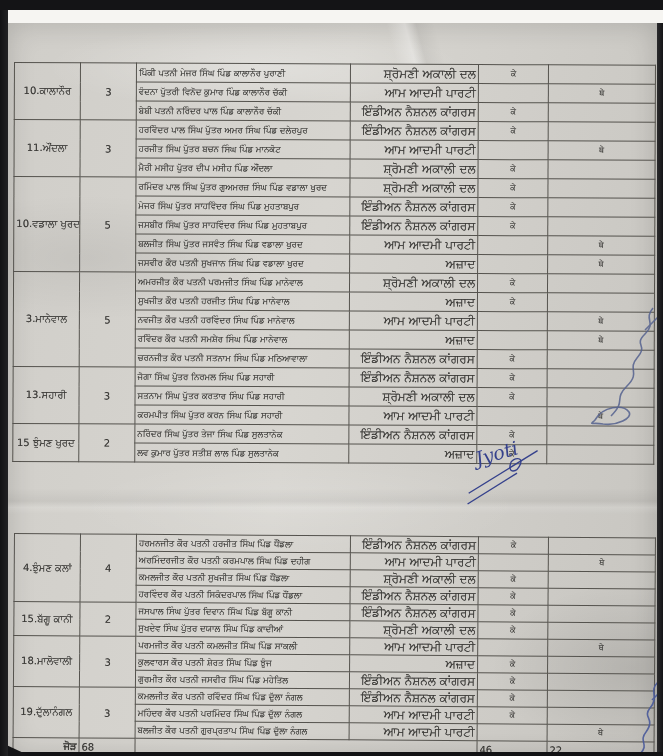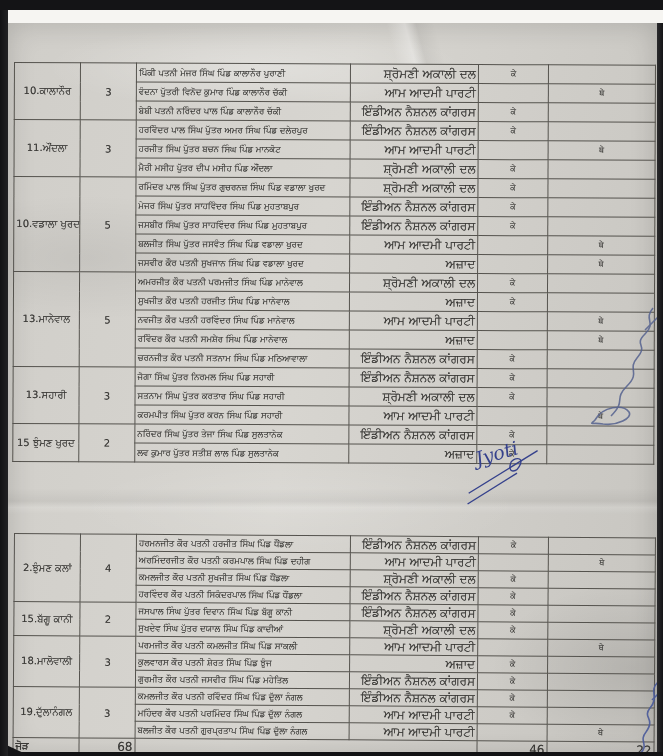--- a/index.html
+++ b/index.html
@@ -34,22 +34,22 @@
   }
   #table-upper{left:14px;top:62px;width:641px;transform:rotate(.25deg);transform-origin:0 0;}
   #table-lower{left:14px;top:533px;width:641px;transform:rotate(.4deg);transform-origin:0 0;}
   #table-upper td{height:18px;}
   #table-lower td{height:16px;}
   td.village{font-size:10px;text-align:center;}
   td.count{font-size:10px;text-align:center;}
   td.cname{font-size:8.6px;}
   td.party{font-size:12px;text-align:right;}
   td.chk{font-size:8px;text-align:center;color:#434240;}
-  td.total-label{font-size:10px;text-align:left;font-weight:bold;padding-right:4px;}
-  td.total-num{font-size:12px;text-align:right;}
+  td.total-label{font-size:10px;text-align:right;font-weight:bold;padding-right:4px;}
+  td.total-num{font-size:10px;text-align:left;}
 
   .sig{position:absolute;pointer-events:none;}
   #sig-right{left:583px;top:300px;}
   #sig-jyoti{left:458px;top:430px;}
   #sig-corner{left:630px;top:678px;}
   .wrinkle-top{position:absolute;left:300px;top:23px;width:220px;height:42px;
     background:linear-gradient(75deg,transparent 42%,rgba(255,255,255,.30) 50%,rgba(0,0,0,.05) 55%,transparent 63%);}
   .fold-gap{position:absolute;left:8px;top:488px;width:649px;height:26px;
     background:linear-gradient(to bottom,transparent,rgba(0,0,0,.05) 50%,rgba(255,255,255,.12) 75%,transparent);}
 </style>
@@ -108,21 +108,21 @@
         </tr>
         <tr>
           <td class="cname">ਮੈਰੀ ਮਸੀਹ ਪੁੱਤਰ ਦੀਪ ਮਸੀਹ ਪਿੰਡ ਔਂਦਲਾ</td>
           <td class="party">ਸ਼੍ਰੋਮਣੀ ਅਕਾਲੀ ਦਲ</td>
           <td class="chk">ਕੇ</td>
           <td class="chk"></td>
         </tr>
         <tr>
           <td class="village" rowspan="5">10.ਵਡਾਲਾ ਖੁਰਦ</td>
           <td class="count" rowspan="5">5</td>
-          <td class="cname">ਰਮਿੰਦਰ ਪਾਲ ਸਿੰਘ ਪੁੱਤਰ ਗੁਚਰਨਜ਼ ਸਿੰਘ ਪਿੰਡ ਵਡਾਲਾ ਖੁਰਦ</td>
+          <td class="cname">ਰਮਿੰਦਰ ਪਾਲ ਸਿੰਘ ਪੁੱਤਰ ਗੁਅਮਰਜ਼ ਸਿੰਘ ਪਿੰਡ ਵਡਾਲਾ ਖੁਰਦ</td>
           <td class="party">ਸ਼੍ਰੋਮਣੀ ਅਕਾਲੀ ਦਲ</td>
           <td class="chk">ਕੇ</td>
           <td class="chk"></td>
         </tr>
         <tr>
           <td class="cname">ਮੇਜਰ ਸਿੰਘ ਪੁੱਤਰ ਸਾਹਵਿੰਦਰ ਸਿੰਘ ਪਿੰਡ ਮੁਹਤਾਬਪੁਰ</td>
           <td class="party">ਇੰਡੀਅਨ ਨੈਸ਼ਨਲ ਕਾਂਗਰਸ</td>
           <td class="chk">ਕੇ</td>
           <td class="chk"></td>
         </tr>
@@ -138,21 +138,21 @@
           <td class="chk"></td>
           <td class="chk">ਥੇ</td>
         </tr>
         <tr>
           <td class="cname">ਜਸਵੀਰ ਕੌਰ ਪਤਨੀ ਸੁਖਜਾਨ ਸਿੰਘ ਪਿੰਡ ਵਡਾਲਾ ਖੁਰਦ</td>
           <td class="party">ਅਜ਼ਾਦ</td>
           <td class="chk"></td>
           <td class="chk">ਥੇ</td>
         </tr>
         <tr>
-          <td class="village" rowspan="5">13.ਮਾਨੇਵਾਲ</td>
+          <td class="village" rowspan="5">3.ਮਾਨੇਵਾਲ</td>
           <td class="count" rowspan="5">5</td>
           <td class="cname">ਅਮਰਜੀਤ ਕੌਰ ਪਤਨੀ ਪਰਮਜੀਤ ਸਿੰਘ ਪਿੰਡ ਮਾਨੇਵਾਲ</td>
           <td class="party">ਸ਼੍ਰੋਮਣੀ ਅਕਾਲੀ ਦਲ</td>
           <td class="chk">ਕੇ</td>
           <td class="chk"></td>
         </tr>
         <tr>
           <td class="cname">ਸੁਖਜੀਤ ਕੌਰ ਪਤਨੀ ਹਰਜੀਤ ਸਿੰਘ ਪਿੰਡ ਮਾਨੇਵਾਲ</td>
           <td class="party">ਅਜ਼ਾਦ</td>
           <td class="chk">ਕੇ</td>
@@ -217,21 +217,21 @@
     <colgroup>
         <col style="width:66px">
         <col style="width:56px">
         <col style="width:214px">
         <col style="width:128px">
         <col style="width:70px">
         <col style="width:107px">
       </colgroup>
     <tbody>
         <tr>
-          <td class="village" rowspan="4">2.ਝੁੰਮਣ ਕਲਾਂ</td>
+          <td class="village" rowspan="4">4.ਝੁੰਮਣ ਕਲਾਂ</td>
           <td class="count" rowspan="4">4</td>
           <td class="cname">ਹਰਮਨਜੀਤ ਕੌਰ ਪਤਨੀ ਹਰਜੀਤ ਸਿੰਘ ਪਿੰਡ ਧੌਂਡਲਾ</td>
           <td class="party">ਇੰਡੀਅਨ ਨੈਸ਼ਨਲ ਕਾਂਗਰਸ</td>
           <td class="chk">ਕੇ</td>
           <td class="chk"></td>
         </tr>
         <tr>
           <td class="cname">ਅਰਮਿੰਦਰਜੀਤ ਕੌਰ ਪਤਨੀ ਕਰਮਪਾਲ ਸਿੰਘ ਪਿੰਡ ਦਹੀਗ</td>
           <td class="party">ਆਮ ਆਦਮੀ ਪਾਰਟੀ</td>
           <td class="chk"></td>

